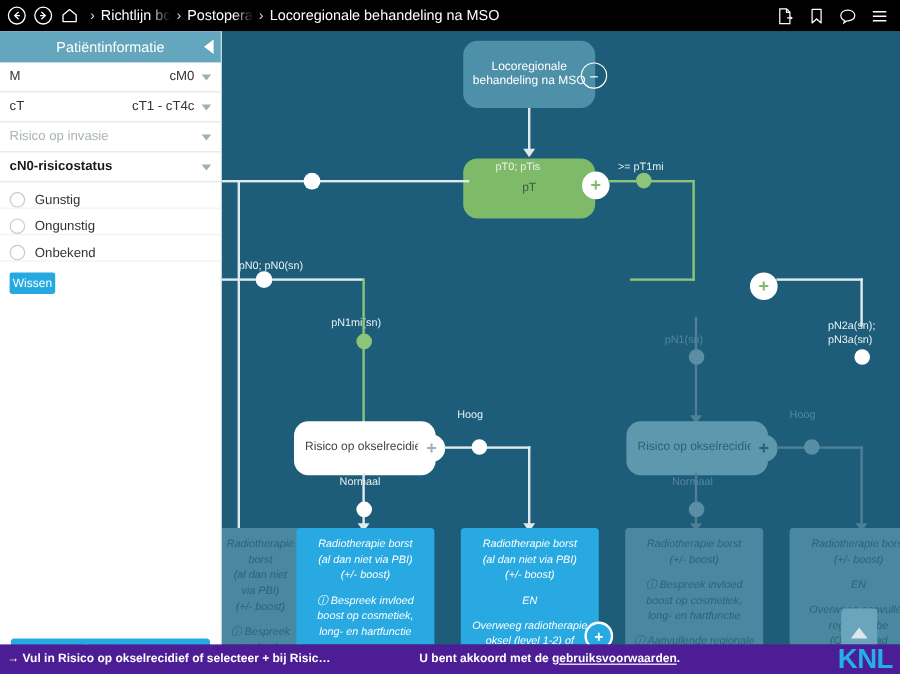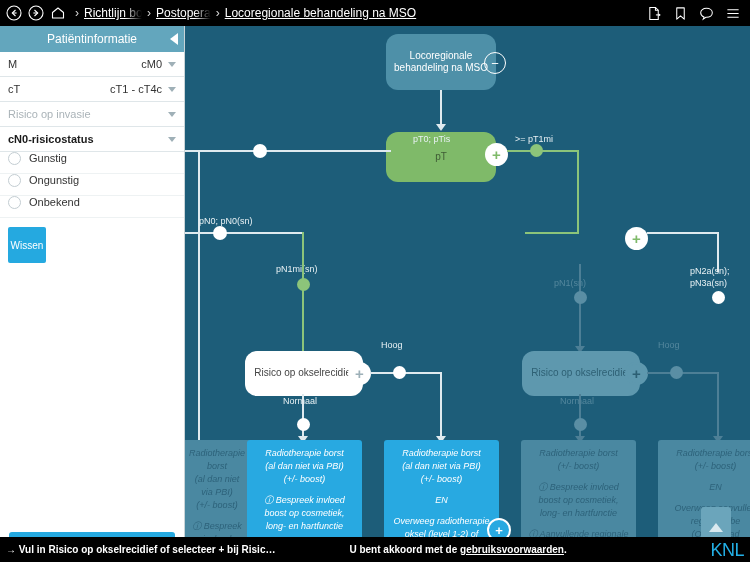--- a/index.html
+++ b/index.html
@@ -15,21 +15,21 @@
   .topbar {
     position: absolute; top: 0; left: 0; width: 750px; height: 26px;
     background: #000; color: #fff;
     display: flex; align-items: center; padding: 0 6px;
   }
   .nav-icons { display: flex; align-items: center; gap: 6px; margin-right: 4px; }
   .nav-icons svg { display: block; }
   .crumbs { display: flex; align-items: center; overflow: hidden; flex: 1; min-width: 0; }
   .crumb-sep { color: #d8d8d8; font-size: 12px; margin: 0 5px; flex: none; }
   .crumb {
-    font-size: 12px; color: #fff; white-space: nowrap; flex: none; text-decoration: underline;
+    font-size: 12px; color: #fff; white-space: nowrap; flex: none;
   }
   .crumb.trunc {
     max-width: 58px; overflow: hidden;
     -webkit-mask-image: linear-gradient(to right, #000 70%, transparent 100%);
             mask-image: linear-gradient(to right, #000 70%, transparent 100%);
   }
   .crumb.trunc2 { max-width: 74px; }
   .topbar-right { display: flex; align-items: center; gap: 11px; margin-left: auto; padding-right: 3px; }
   .topbar-right svg { display: block; }
 
@@ -59,29 +59,29 @@
   .field-row .val { color: #333; }
   .field-row .lbl.placeholder { color: #aab3b8; }
   .field-row .lbl.bold { font-weight: bold; color: #1a1a1a; }
   .caret {
     width: 0; height: 0; margin-left: 6px;
     border-left: 4px solid transparent; border-right: 4px solid transparent;
     border-top: 5px solid #9fb0b7;
   }
   .radio-row {
     height: 22px; border-bottom: 1px solid #eef2f3;
-    display: flex; align-items: flex-start; padding: 0 8px; gap: 8px;
+    display: flex; align-items: flex-end; padding: 0 8px; gap: 8px;
     font-size: 11px; color: #333; flex: none;
   }
   .radio-dot {
     width: 13px; height: 13px; border-radius: 50%;
     border: 1px solid #c3cdd2; background: #fff; flex: none;
   }
   .btn-wissen {
-    margin: 9px 0 0 8px; width: 38px; height: 36px;
+    margin: 9px 0 0 8px; width: 38px; height: 18px;
     background: #25a9e0; color: #fff; font-size: 10px;
     border: none; border-radius: 2px; cursor: pointer;
     display: flex; align-items: center; justify-content: center;
   }
   .side-spacer { flex: 1; }
   .btn-alles {
     margin: 0 9px 10px 9px; height: 20px;
     background: #25a9e0; color: #fff; font-size: 11px;
     border: none; border-radius: 3px; cursor: pointer;
     display: flex; align-items: center; justify-content: center;
@@ -151,27 +151,27 @@
     cursor: pointer;
   }
   .scroll-up i {
     width: 0; height: 0; border-left: 7px solid transparent;
     border-right: 7px solid transparent; border-bottom: 9px solid #d9e9ef;
   }
 
   
   .bottombar {
     position: absolute; bottom: 0; left: 0; width: 750px; height: 25px;
-    background: #000000; color: #fff; display: flex; align-items: center;
+    background: #4c1d95; color: #fff; display: flex; align-items: center;
   }
   .bb-hint { font-size: 10px; font-weight: bold; padding-left: 6px; white-space: nowrap; }
   .bb-terms { font-size: 10px; font-weight: bold; margin-left: 74px; white-space: nowrap; }
   .bb-terms u { text-decoration: underline; }
   .knl {
-    margin-left: auto; margin-right: 6px; font-size: 18px; font-weight: normal;
+    margin-left: auto; margin-right: 6px; font-size: 23px; font-weight: bold;
     color: #23b0e6; letter-spacing: -0.5px; position: relative; line-height: 1;
   }
 </style>
 </head>
 <body>
 
 <div id="app">
 
   <div class="topbar">
     <div class="nav-icons">

